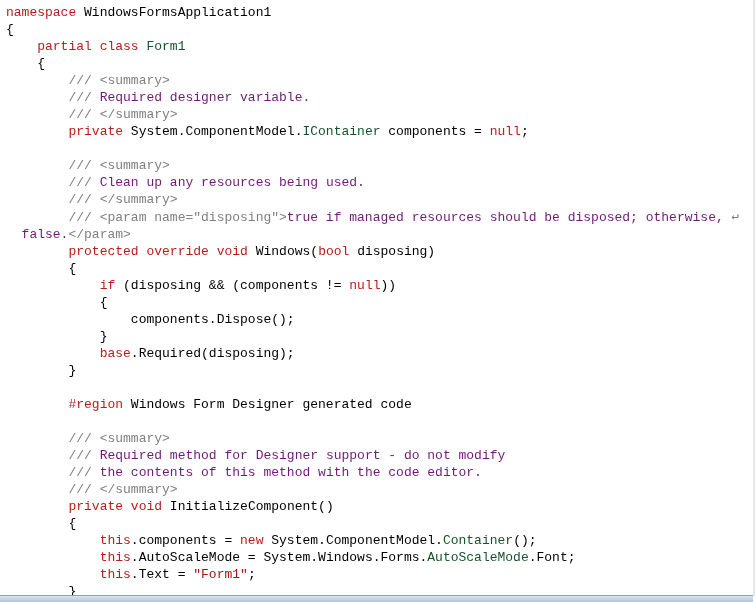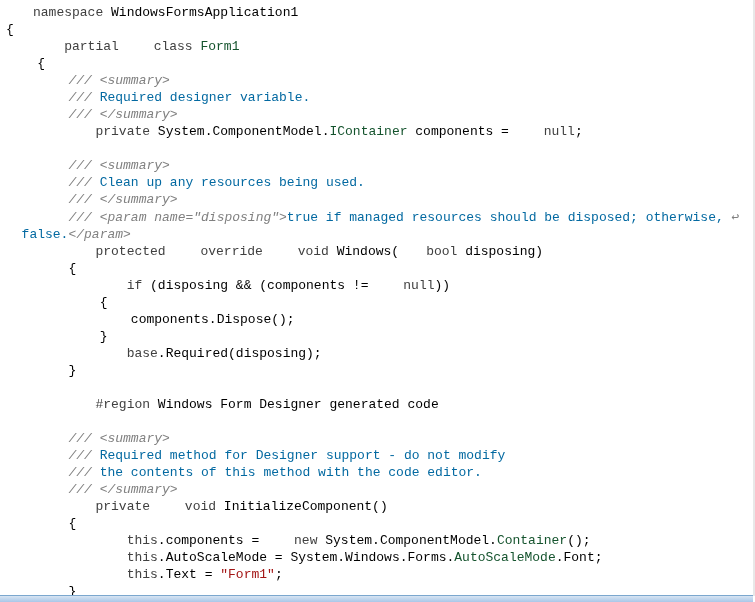--- a/index.html
+++ b/index.html
@@ -12,24 +12,24 @@
   }
   pre.code {
     margin: 0;
     padding: 4px 6px 0 6px;
     font-family: Consolas, "Courier New", monospace;
     font-size: 13px;
     line-height: 17px;
     white-space: pre;
     color: #000000;
   }
-  .kw  { color: #404040; margin-left: 27px; }   
+  .kw  { color: #b91c1c; }   
   .typ { color: #14532d; }   
-  .com { color: #0369a1; }   
-  .xdc { color: #808080; font-style: italic; }   
+  .com { color: #701a75; }   
+  .xdc { color: #808080; }   
   .str { color: #a31515; }   
   .wrap-glyph { color: #808080; font-family: Consolas, monospace; }
   .bottom-bar {
     position: absolute;
     left: 0;
     right: 2px;
     bottom: 0;
     height: 6px;
     background: linear-gradient(#d7e4f2, #a9c7e8);
     border-top: 1px solid #7ba7ce;

